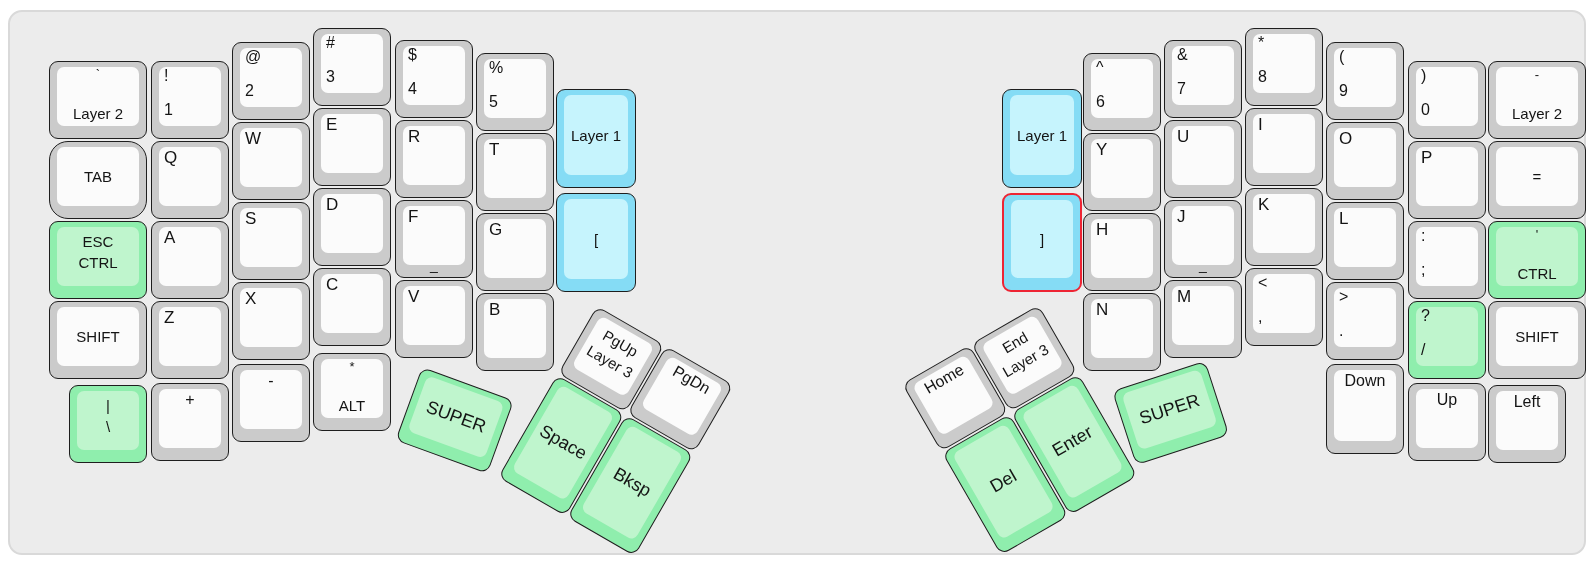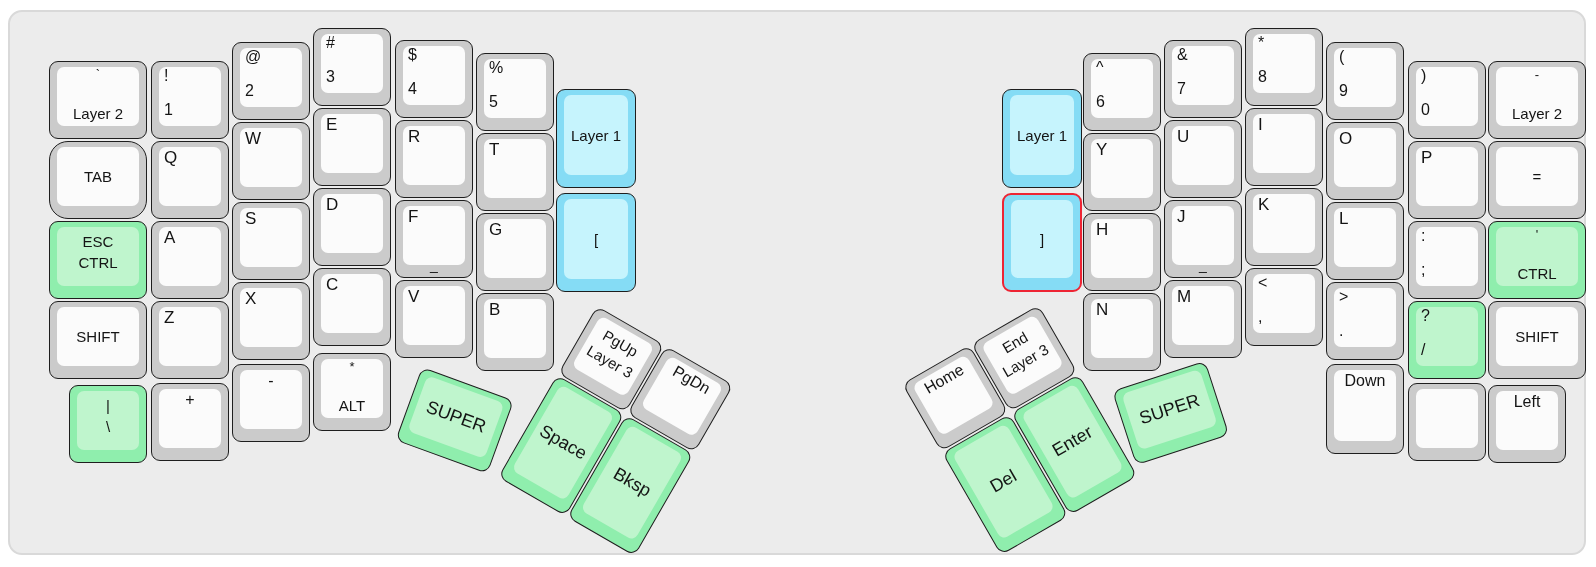--- a/index.html
+++ b/index.html
@@ -372,20 +372,23 @@
         </div>
         <div class="key g" style="left: 1398px; top: 289px; width: 78px; height: 78px;">
           <div class="cap"></div>
           <div class="lg pairL">
             <span>?</span>
             <span>/</span>
           </div>
         </div>
         <div class="key w" style="left: 1398px; top: 371px; width: 78px; height: 78px;">
           <div class="cap"></div>
+          <div class="lg topC">
+            <span>Up</span>
+          </div>
         </div>
         <div class="key w" style="left: 1478px; top: 49px; width: 98px; height: 78px;">
           <div class="cap"></div>
           <div class="lg symC">
             <span>-</span>
             <span>Layer 2</span>
           </div>
         </div>
         <div class="key w" style="left: 1478px; top: 129px; width: 98px; height: 78px;">
           <div class="cap"></div>

